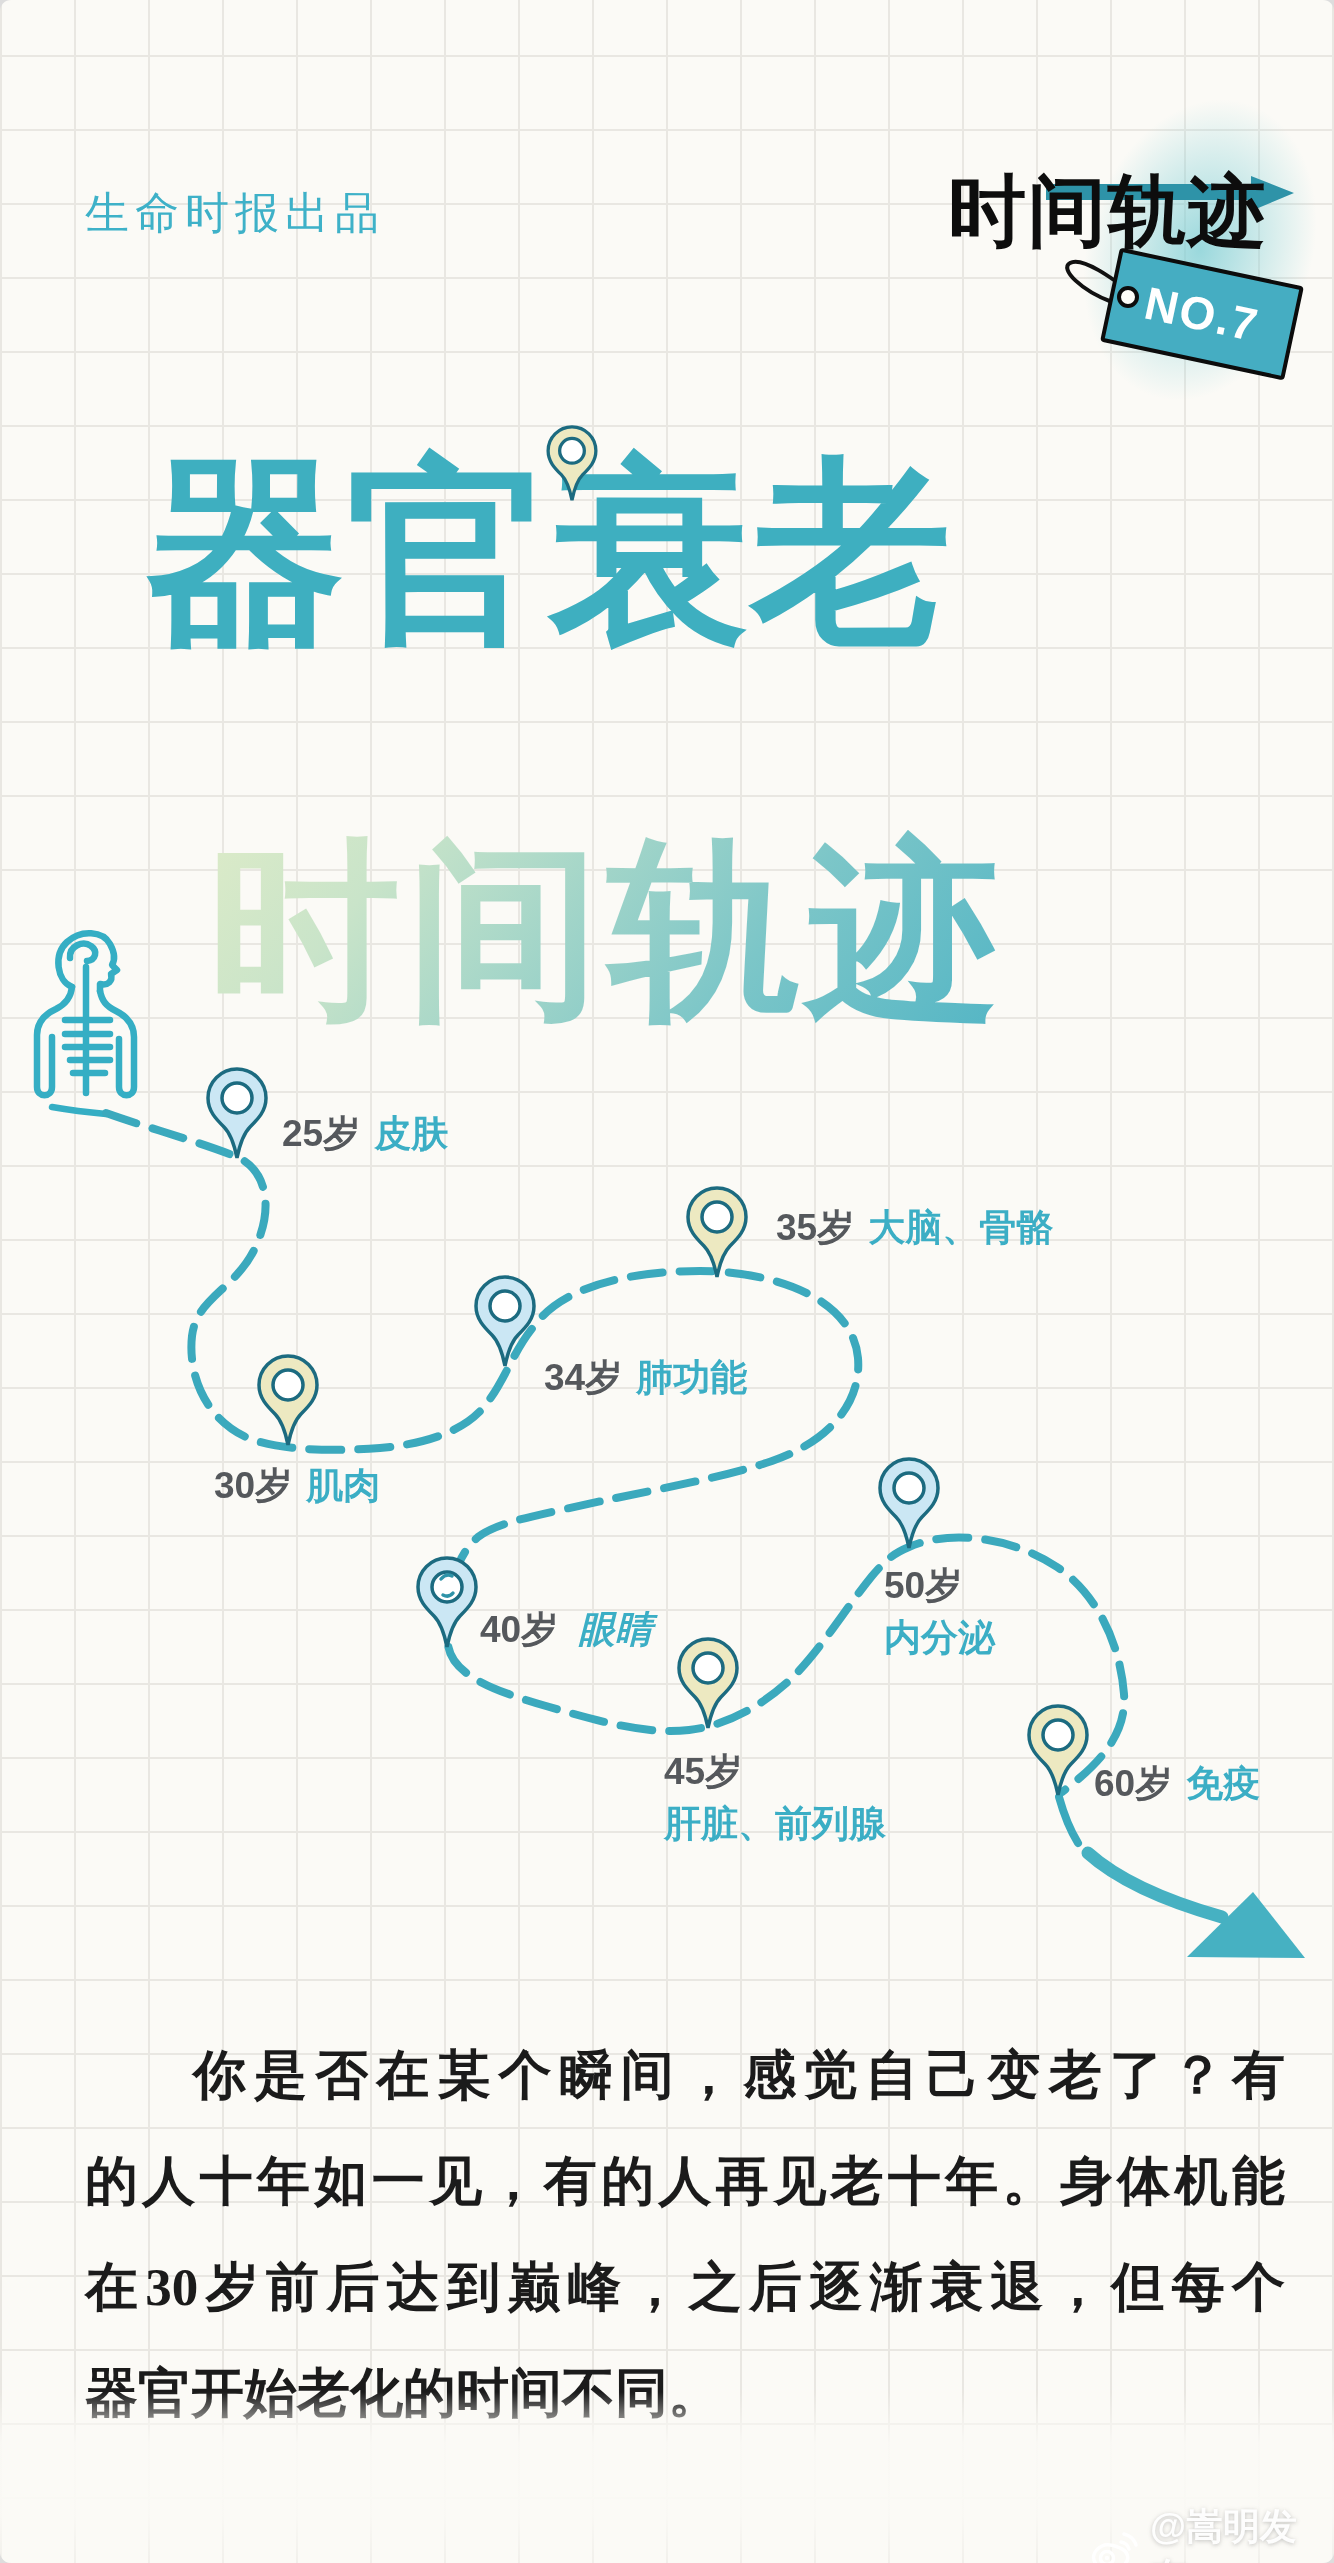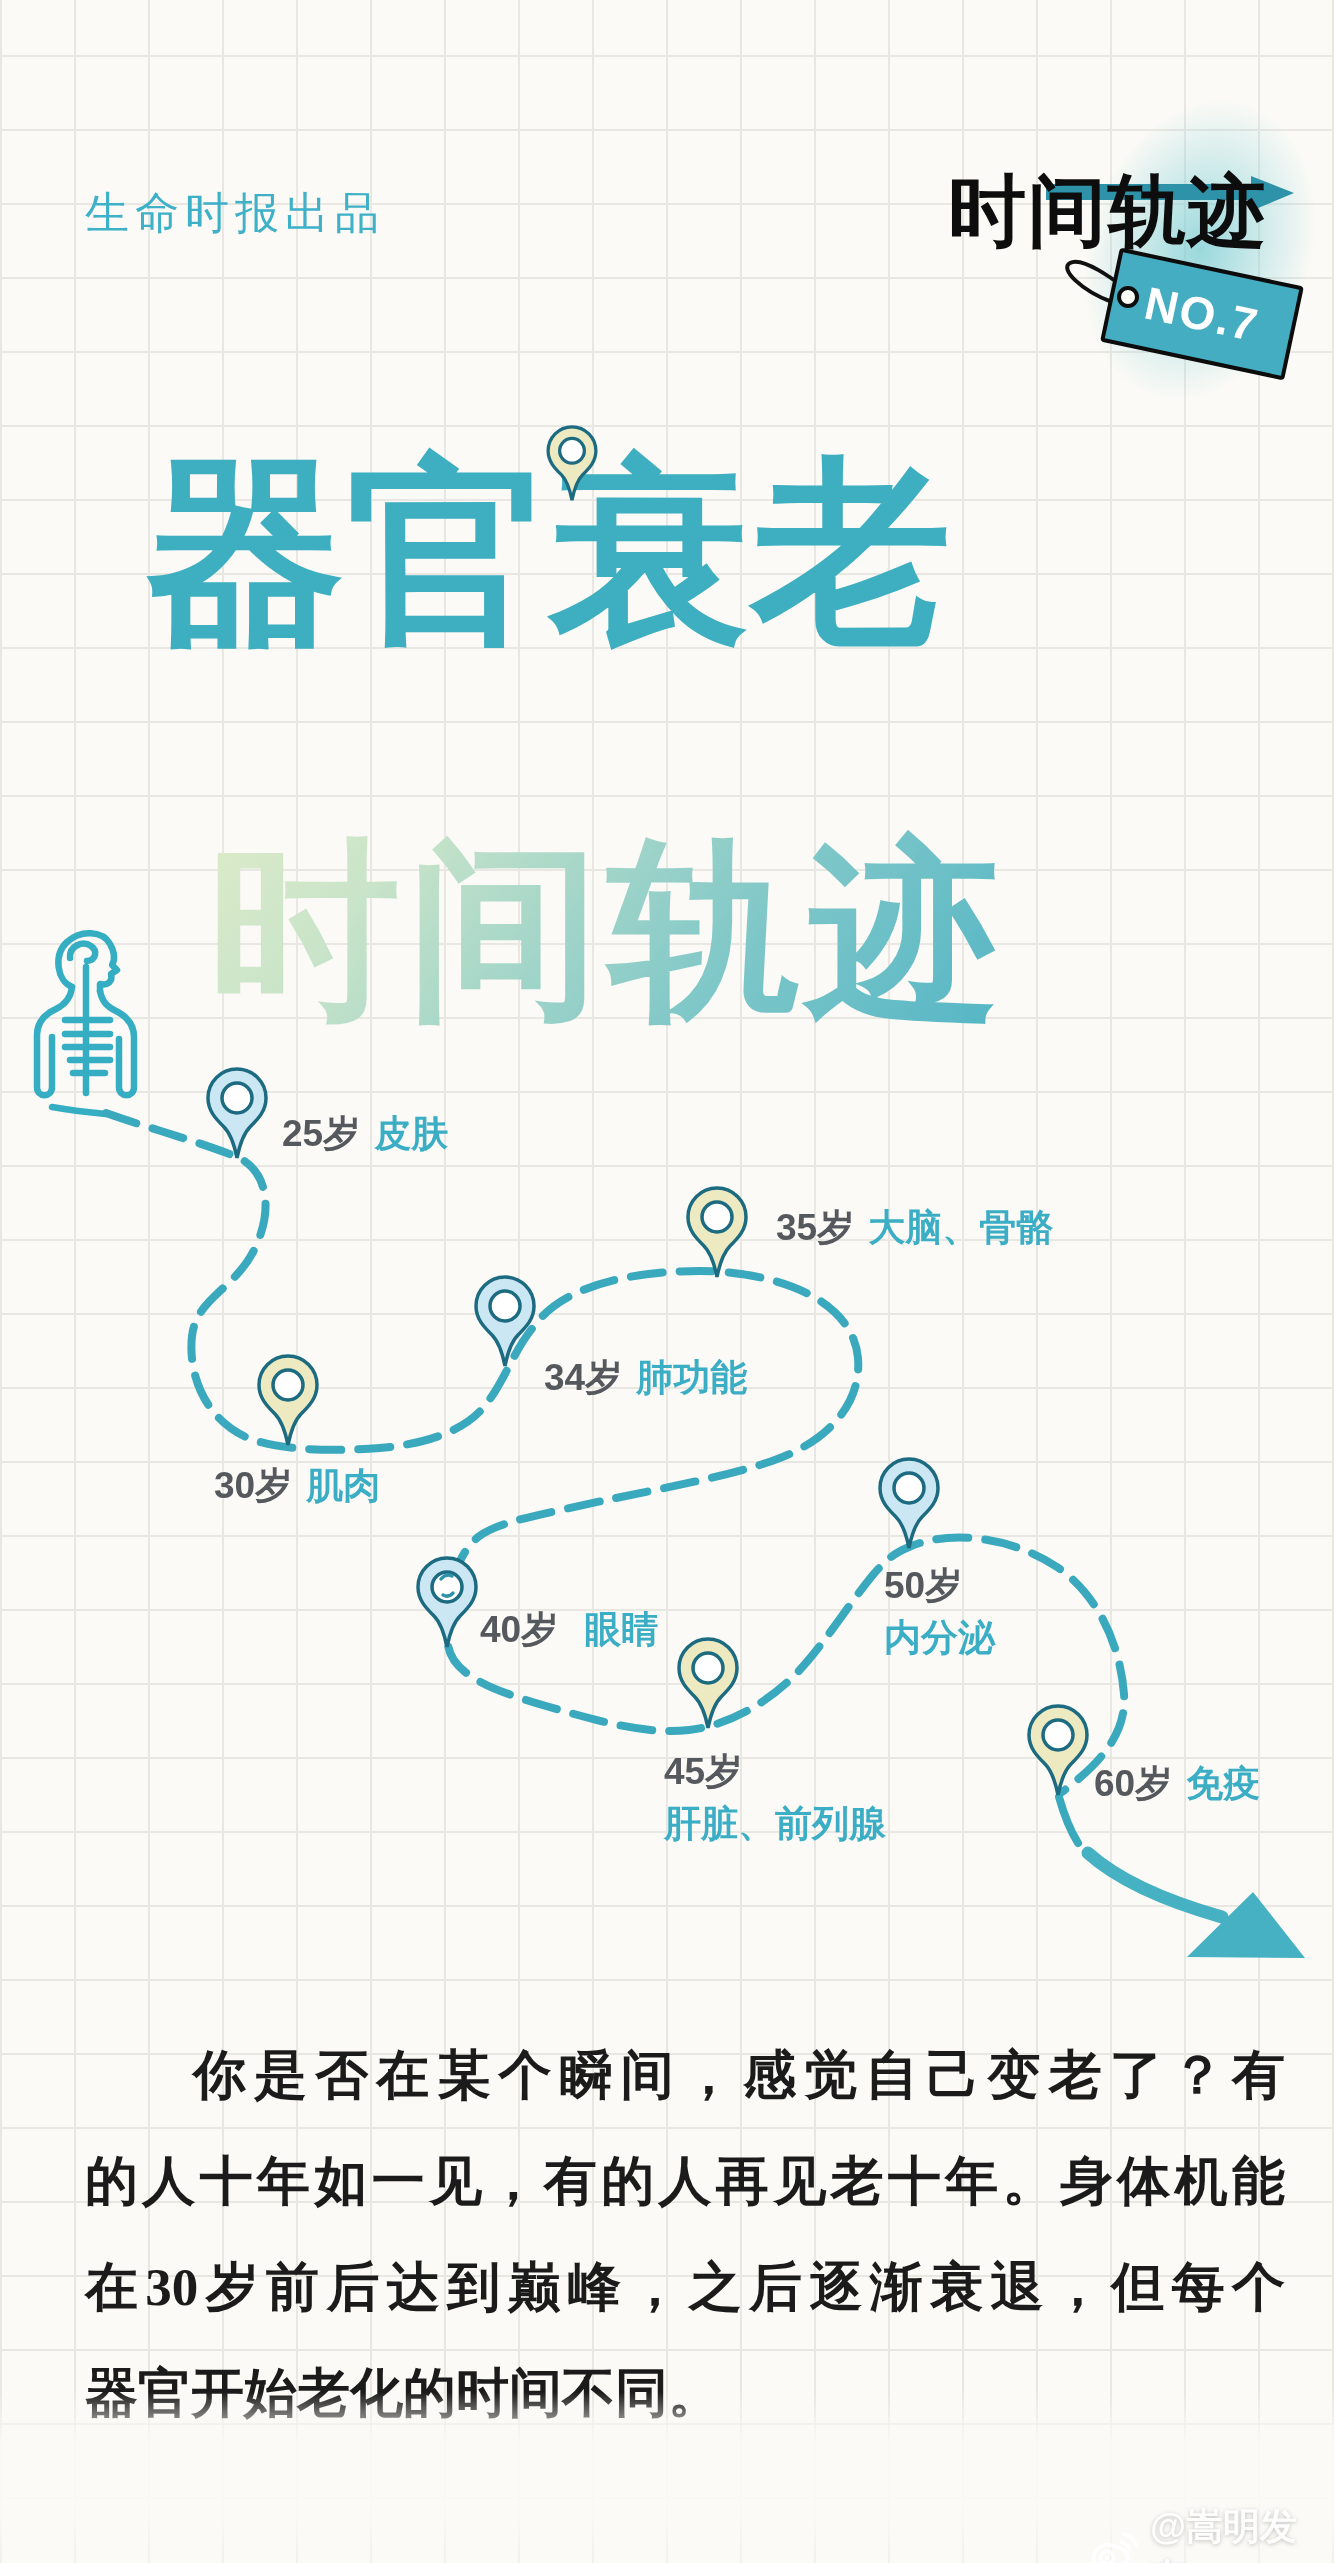--- a/index.html
+++ b/index.html
@@ -6,20 +6,21 @@
   .poster{
     position:relative; width:1334px; height:2563px; margin:0 auto;
     background-color:#fbfaf6;
     background-image:
       linear-gradient(#e9e7e2 2px, transparent 2px),
       linear-gradient(90deg, #e9e7e2 2px, transparent 2px);
     background-size:74px 74px;
     background-position:0px 55px;
     overflow:hidden;
     font-family:"Liberation Sans", sans-serif;
+    border-radius:11px;
   }
   .abs{position:absolute;}
 
   
   .publisher{left:85px; top:184px; font-size:44px; letter-spacing:6px; color:#3eb1c8; font-weight:500;}
   .glow{left:1040px; top:30px; width:320px; height:440px;
     background:radial-gradient(ellipse 50% 50% at 50% 50%, rgba(122,205,212,.75), rgba(122,205,212,0) 70%);
     transform:rotate(18deg); }
   .series-arrow{left:1046px; top:176px;}
   .series-title{right:66px; top:160px; font-size:78px; font-weight:900; color:#0d0d0d; letter-spacing:2px; white-space:nowrap;}
@@ -38,21 +39,21 @@
           letter-spacing:8px; line-height:1.05; white-space:nowrap;
           background:linear-gradient(128deg, #edf1c7 2%, #c9e4c9 30%, #7cc6c8 62%, #46b0c4 92%);
           -webkit-background-clip:text; background-clip:text; color:transparent;}
 
   
   .label{position:absolute; white-space:nowrap; font-size:37px; font-weight:700; line-height:1.2;}
   .label .age{color:#55585c;}
   .label .organ{color:#3baec5; margin-left:14px;}
   .label.stacked .age, .label.stacked .organ{display:block; margin-left:0;}
   .label.stacked .organ{margin-top:8px;}
-  .gap-wide .organ{margin-left:26px;}
+  .gap-wide .organ{margin-left:20px;font-style:italic;}
 
   
   .para{left:85px; top:2022px; width:1200px; color:#1b1b1b;
         font-family:"Liberation Serif", serif; font-size:53px; font-weight:700; }
   .para .line{text-align:justify; text-align-last:justify; line-height:106px; height:106px;}
   .para .line.first{text-indent:108px;}
   .para .line.last{text-align-last:left;}
 
   .fade-bottom{left:0; top:2392px; width:1334px; height:171px;
         background:linear-gradient(180deg, rgba(251,250,246,0) 0%, rgba(251,250,246,.92) 30%,

